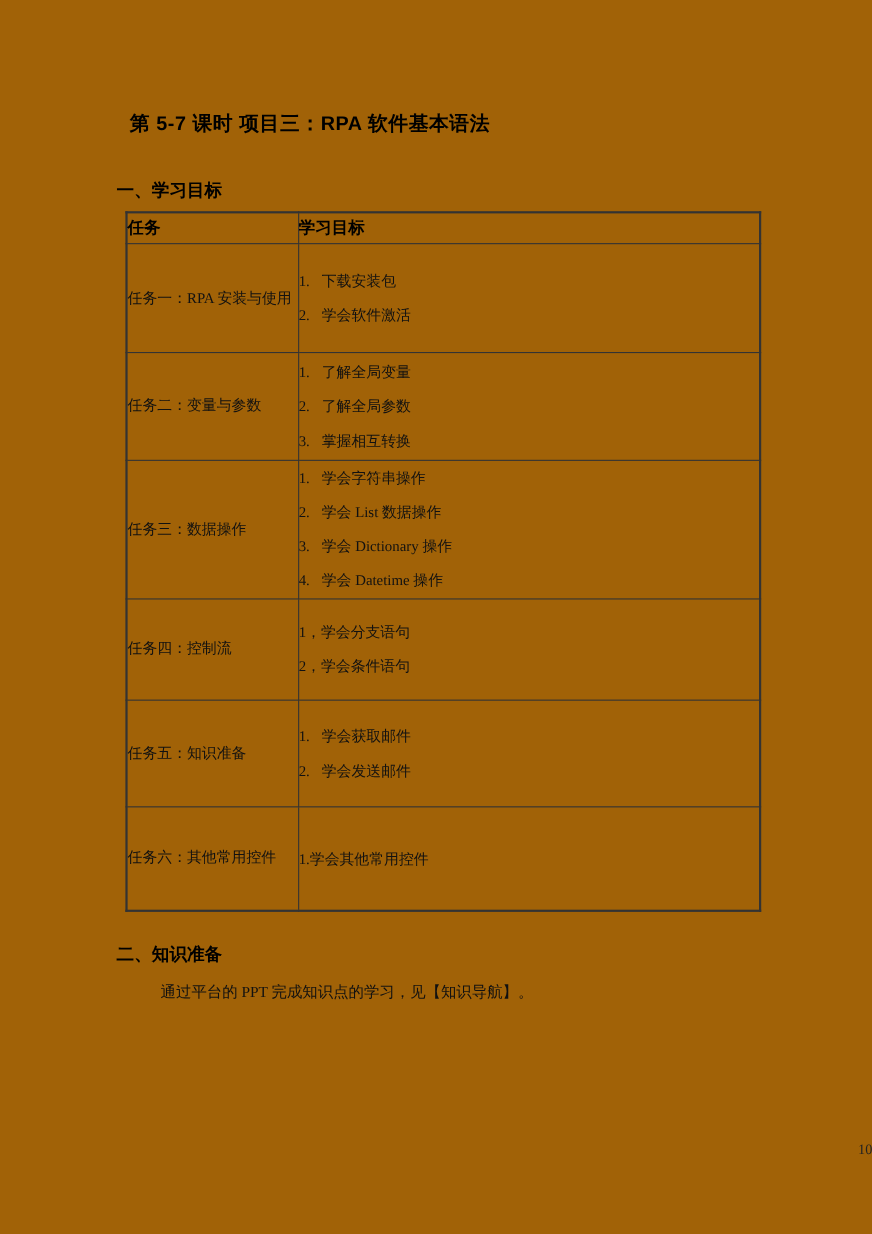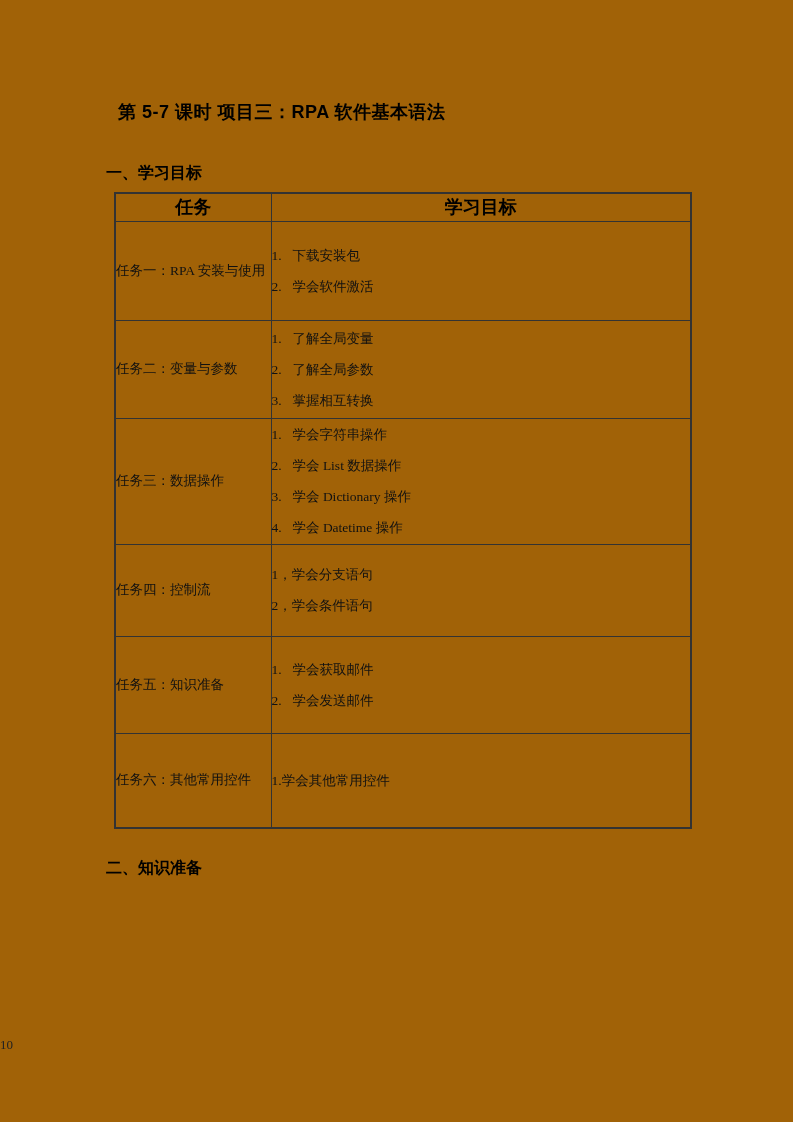--- a/index.html
+++ b/index.html
@@ -55,23 +55,23 @@
     border: 1.6px solid #333333;
     padding: 0;
     box-sizing: border-box;
   }
   col.c-task { width: 156px; }
   col.c-goal { width: 420px; }
 
   tr.hdr { height: 28px; }
   th.hcell {
     font-family: "Liberation Serif", serif;
-    font-size: 18px;
+    font-size: 15px;
     font-weight: bold;
-    text-align: center;
+    text-align: left;
     vertical-align: middle;
     color: #000000;
   }
   td.task {
     vertical-align: middle;
     padding-left: 7px;
     padding-right: 2px;
     font-size: 13.5px;
     line-height: 30px;
     color: #111111;
@@ -110,21 +110,21 @@
     line-height: 20px;
     text-indent: 28px;
     color: #111111;
     white-space: pre-wrap;
   }
   .page-number {
     position: absolute;
     left: 0;
     right: 0;
     top: 1037px;
-    text-align: left;
+    text-align: right;
     font-size: 13px;
     color: #222222;
   }
 </style>
 </head>
 <body>
 
 <div class="page">
 
   <h1 class="doc-title">第 5-7 课时 项目三：RPA 软件基本语法</h1>
@@ -189,16 +189,17 @@
       <td class="task">任务六：其他常用控件</td>
       <td class="goal tight">
         <div class="item"><span class="inum">1.</span><span>学会其他常用控件</span></div>
       </td>
     </tr>
   </tbody>
     </table>
 
   <h2 class="sec-heading" id="sec2-heading">二、知识准备</h2>
 
+  <p class="body-para">通过平台的 PPT 完成知识点的学习，见【知识导航】。</p>
 
   <div class="page-number">10</div>
 
 </div>
 
 </body></html>

